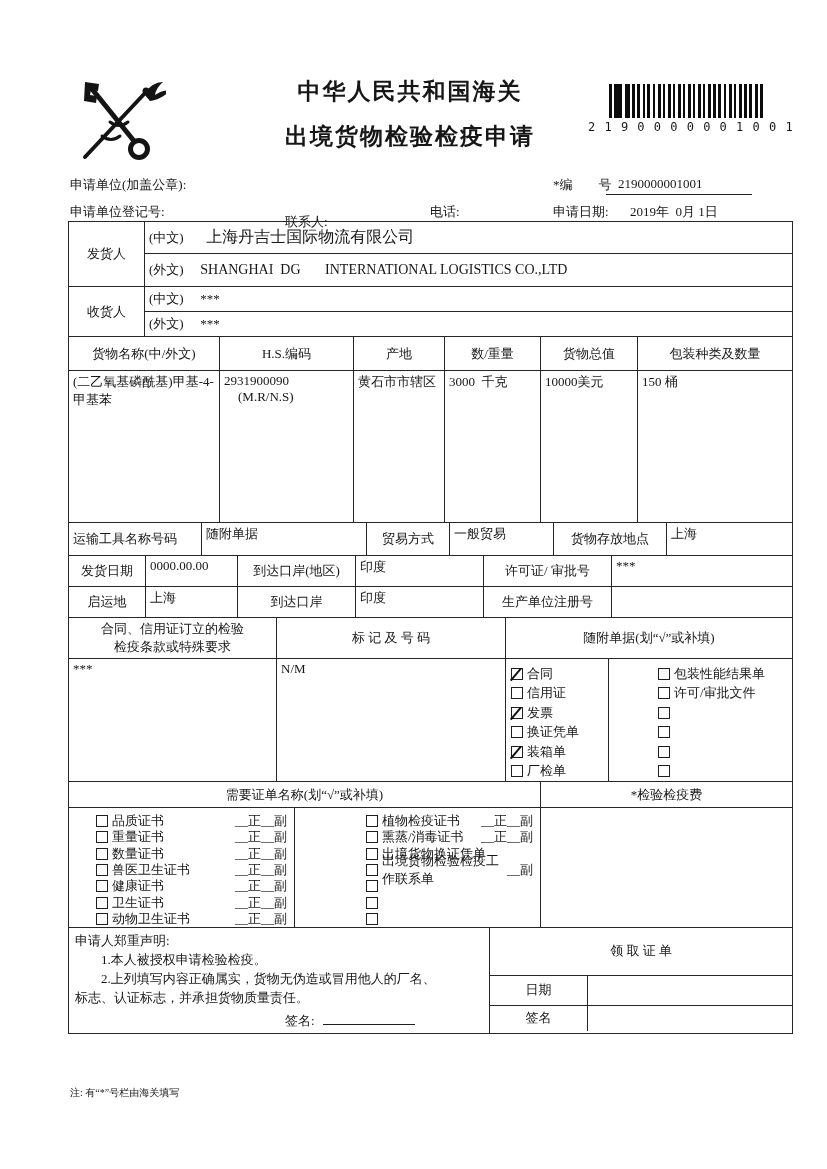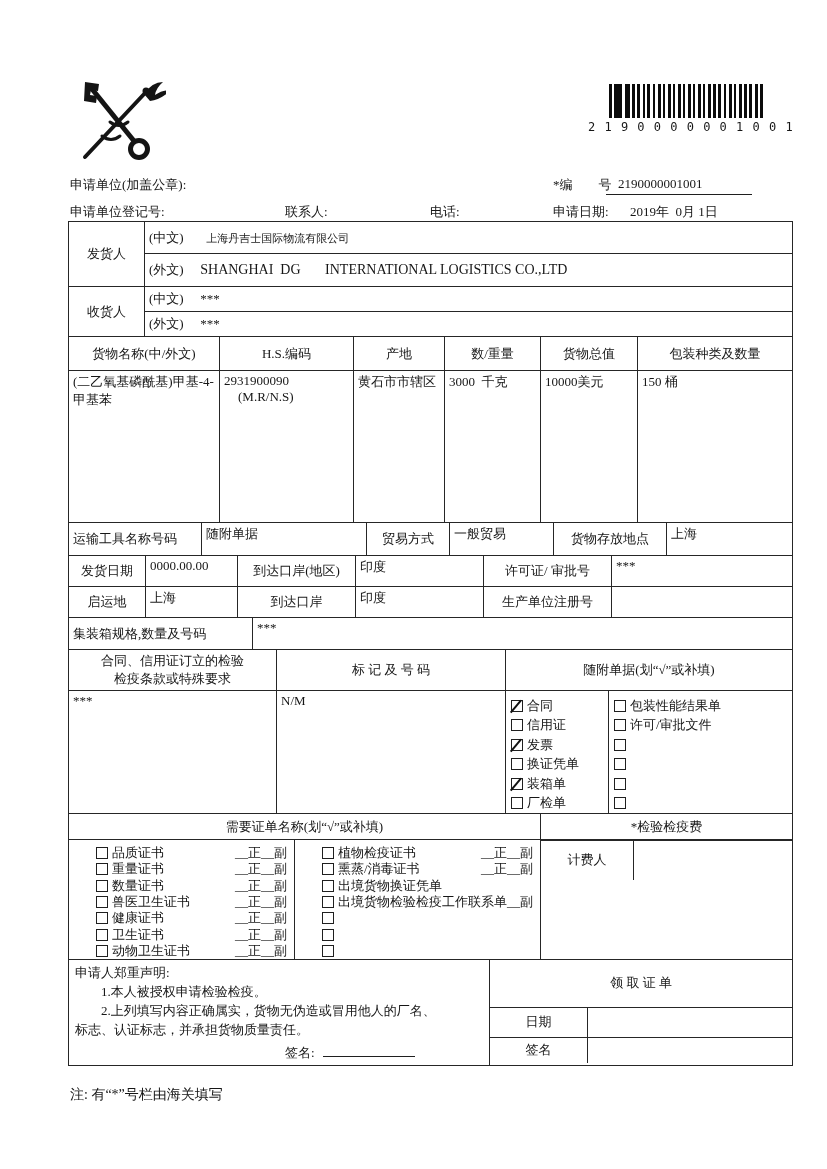--- a/index.html
+++ b/index.html
@@ -18,67 +18,71 @@
   .serial-underline{position:absolute;left:606px;top:176px;width:134px;border-bottom:1px solid #1f1f1f;
                     height:18px;padding-left:12px;white-space:pre;}
   
   .form{position:absolute;left:68px;top:222px;width:724px;}
   table{border-collapse:collapse;table-layout:fixed;width:724px;margin-top:-1px;}
   td{border:1px solid #262626;padding:2px 4px;vertical-align:top;overflow:hidden;word-break:break-all;}
   td.center{text-align:center;vertical-align:middle;}
   td.vmid{vertical-align:middle;}
   td.p0{padding:0;}
   .pre{white-space:pre;}
-  .v-cn{font-size:11px;}
+  .v-cn{font-size:16px;}
   .v-en{font-size:14px;white-space:pre;}
   .tag{display:inline-block;min-width:40px;}
   .gap14{display:inline-block;margin-left:14px;}
   .gap8{display:inline-block;margin-left:8px;}
   
   table.nested{width:100%;height:100%;margin:0;}
   table.nested td{border:none;}
   table.nested td.bt{border-top:1px solid #262626;}
   table.nested td.bl{border-left:1px solid #262626;}
   
-  .split{display:flex;height:100%;align-items:stretch;}
+  .split{display:flex;height:100%;align-items:stretch;gap:44px;}
   .split .c1{border-right:1px solid #262626;}
   .cklist{padding:5px 4px 0 5px;box-sizing:border-box;}
   .cb-line{display:flex;align-items:center;}
   .lh19 .cb-line{height:19.5px;}
   .lh16 .cb-line{height:16.3px;margin-left:22px;}
   .cb{width:10px;height:10px;border:1px solid #1f1f1f;margin-right:4px;position:relative;flex:0 0 auto;}
   .cb.checked::after{content:"";position:absolute;left:-2px;bottom:-1px;width:16px;height:1.6px;
                      background:#111;transform:rotate(-50deg);transform-origin:2px 1px;}
   .cb-suffix{margin-left:auto;padding-right:3px;white-space:pre;}
   
   .decl{padding:3px 6px;line-height:19px;}
   .decl .ind{padding-left:26px;}
   .sign-row{margin-top:3px;padding-left:210px;}
   .sign-line{display:inline-block;width:92px;border-bottom:1px solid #1f1f1f;height:14px;margin-left:8px;}
-  .footnote{position:absolute;left:70px;top:1086px;font-size:14px;}
+  .footnote{position:absolute;left:70px;top:1086px;font-size:10px;}
   .logo{position:absolute;left:72px;top:78px;}
 </style>
 </head>
 <body>
 
 <div class="page">
 
   <svg class="logo" width="94" height="86" viewBox="0 0 94 86">
     <g stroke="#141414" fill="none" stroke-linecap="round">
       <line x1="13" y1="79" x2="74" y2="14" stroke-width="4"></line>
       <line x1="20" y1="11" x2="62" y2="63" stroke-width="5"></line>
       <circle cx="67" cy="71" r="8.5" stroke-width="5"></circle>
       <path d="M30 58 q9 7 18 0" stroke-width="3"></path>
       <path d="M38 44 q9 7 18 0" stroke-width="3"></path>
     </g>
     <path d="M13 4 l14 2 -1 7 -7 -1 -1 5 7 1 -1 7 -12 -2 z" fill="#141414"></path>
     <path d="M72 16 q8 -12 19 -12 q-7 6 -8 13 q9 -6 15 -4 q-10 9 -20 10 z" fill="#141414"></path>
     <circle cx="74" cy="13" r="3.5" fill="#141414"></circle>
   </svg>
 
+  <div class="title-block">
+    <div class="title-line">中华人民共和国海关</div>
+    <div class="title-line second">出境货物检验检疫申请</div>
+  </div>
 
   <div class="barcode-wrap">
     <div class="barcode-bars" id="barcode-bars">
         <div style="width: 3px; background: rgb(11, 11, 11); flex: 0 0 auto;"></div>
         <div style="width: 2px; background: transparent; flex: 0 0 auto;"></div>
         <div style="width: 3px; background: rgb(11, 11, 11); flex: 0 0 auto;"></div>
         <div style="width: 5px; background: rgb(11, 11, 11); flex: 0 0 auto;"></div>
         <div style="width: 3px; background: transparent; flex: 0 0 auto;"></div>
         <div style="width: 5px; background: rgb(11, 11, 11); flex: 0 0 auto;"></div>
         <div style="width: 2px; background: transparent; flex: 0 0 auto;"></div>
@@ -135,21 +139,21 @@
         <div style="width: 3px; background: rgb(11, 11, 11); flex: 0 0 auto;"></div>
       </div>
     <div class="barcode-digits">2 1 9 0 0 0 0 0 0 1 0 0 1</div>
   </div>
 
   <span class="meta-label" style="left:70px;top:176px;">申请单位(加盖公章):</span>
   <span class="meta-label" style="left:553px;top:176px;">*编        号</span>
   <span class="serial-underline">2190000001001</span>
 
   <span class="meta-label" style="left:70px;top:203px;">申请单位登记号:</span>
-  <span class="meta-label" style="left:285px;top:203px;">联系人:</span>
+  <span class="meta-label" style="left:285px;top:213px;">联系人:</span>
   <span class="meta-label" style="left:430px;top:203px;">电话:</span>
   <span class="meta-label" style="left:553px;top:203px;">申请日期:</span>
   <span class="meta-label" style="left:630px;top:203px;">2019年  0月 1日</span>
 
   <div class="form">
 
     <table>
       <colgroup>
           <col style="width:76px">
           <col style="width:648px">
@@ -273,32 +277,20 @@
         <td class="center">启运地</td>
         <td>上海</td>
         <td class="center">到达口岸</td>
         <td>印度</td>
         <td class="center">生产单位注册号</td>
         <td></td>
       </tr>
     </tbody>
       </table>
 
-    <table>
-      <colgroup>
-          <col style="width:184px">
-          <col style="width:540px">
-        </colgroup>
-      <tbody>
-          <tr style="height:32px">
-        <td class="vmid">集装箱规格,数量及号码</td>
-        <td>***</td>
-      </tr>
-    </tbody>
-      </table>
 
     <table>
       <colgroup>
           <col style="width:208px">
           <col style="width:229px">
           <col style="width:287px">
         </colgroup>
       <tbody>
           <tr style="height:40px">
         <td class="center">
@@ -456,24 +448,20 @@
                 </div>
           </div>
         </td>
         <td class="p0">
           <table class="nested">
             <colgroup>
                   <col style="width:92px">
                   <col style="width:158px">
                 </colgroup>
             <tbody>
-            <tr style="height:39px">
-              <td class="bt center">计费人</td>
-              <td class="bt bl"></td>
-            </tr>
           </tbody>
               </table>
         </td>
       </tr>
     </tbody>
       </table>
 
     <table>
       <colgroup>
           <col style="width:421px">

